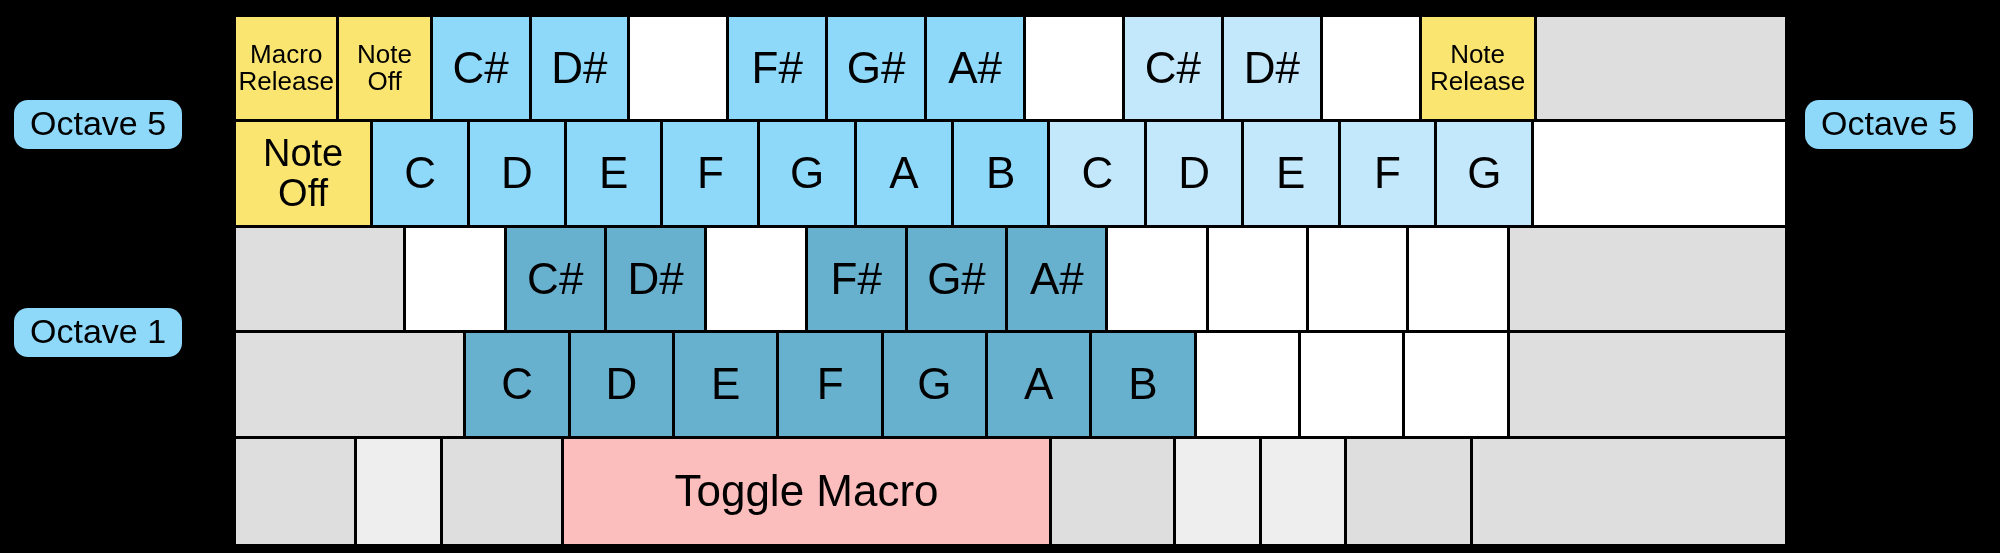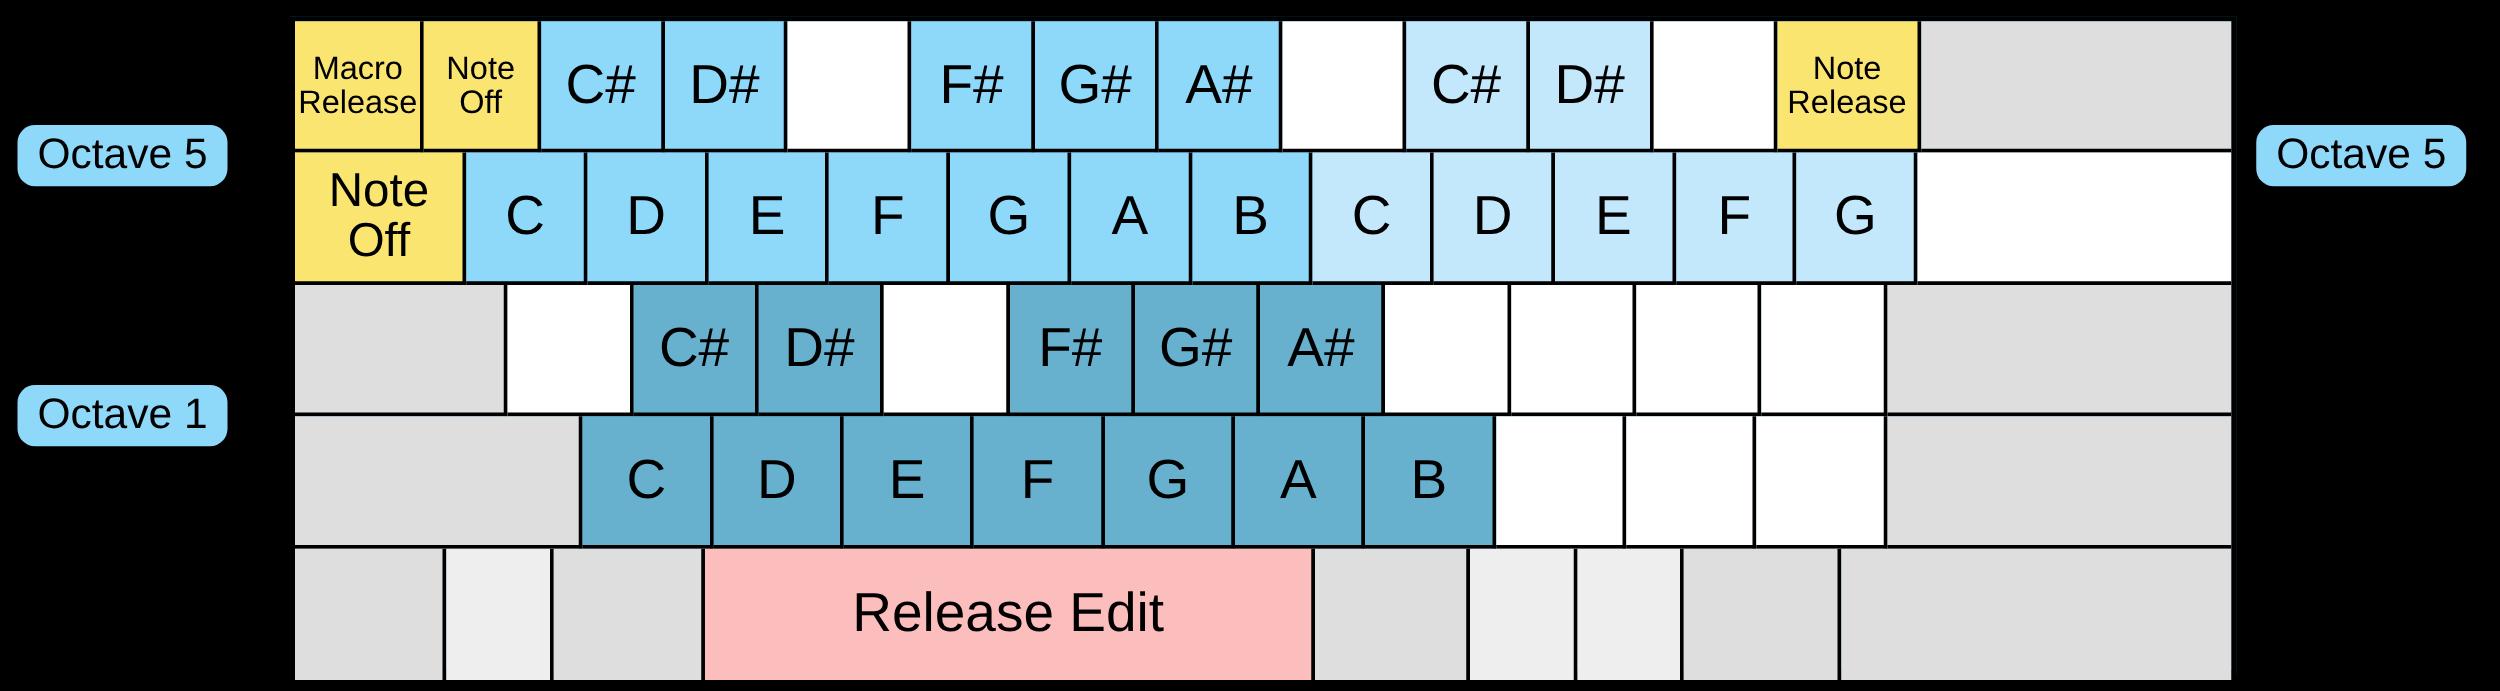--- a/index.html
+++ b/index.html
@@ -151,21 +151,21 @@
         <div class="key f-blue-dk t-big" style="left: 856.377px; width: 104.318px;">B</div>
         <div class="key f-white t-big" style="left: 960.695px; width: 104.318px;"></div>
         <div class="key f-white t-big" style="left: 1065.01px; width: 104.318px;"></div>
         <div class="key f-white t-big" style="left: 1169.33px; width: 104.318px;"></div>
         <div class="key f-gray t-big last" style="left: 1273.65px; width: 275.351px;"></div>
       </div>
       <div class="krow">
         <div class="key f-gray t-big" style="left: 0px; width: 121.373px;"></div>
         <div class="key f-gray2 t-big" style="left: 121.373px; width: 85.5581px;"></div>
         <div class="key f-gray t-big" style="left: 206.931px; width: 121.373px;"></div>
-        <div class="key f-pink t-big" style="left: 328.304px; width: 487.482px;">Release Edit</div>
+        <div class="key f-pink t-big" style="left: 328.304px; width: 487.482px;">Toggle Macro</div>
         <div class="key f-gray t-big" style="left: 815.787px; width: 124.358px;"></div>
         <div class="key f-gray2 t-big" style="left: 940.145px; width: 85.5581px;"></div>
         <div class="key f-gray2 t-big" style="left: 1025.7px; width: 85.5581px;"></div>
         <div class="key f-gray t-big" style="left: 1111.26px; width: 125.353px;"></div>
         <div class="key f-gray t-big last" style="left: 1236.61px; width: 312.387px;"></div>
       </div>
     </div>
 
   <div class="octave-label" id="octave2-label">Octave 5</div>
 

